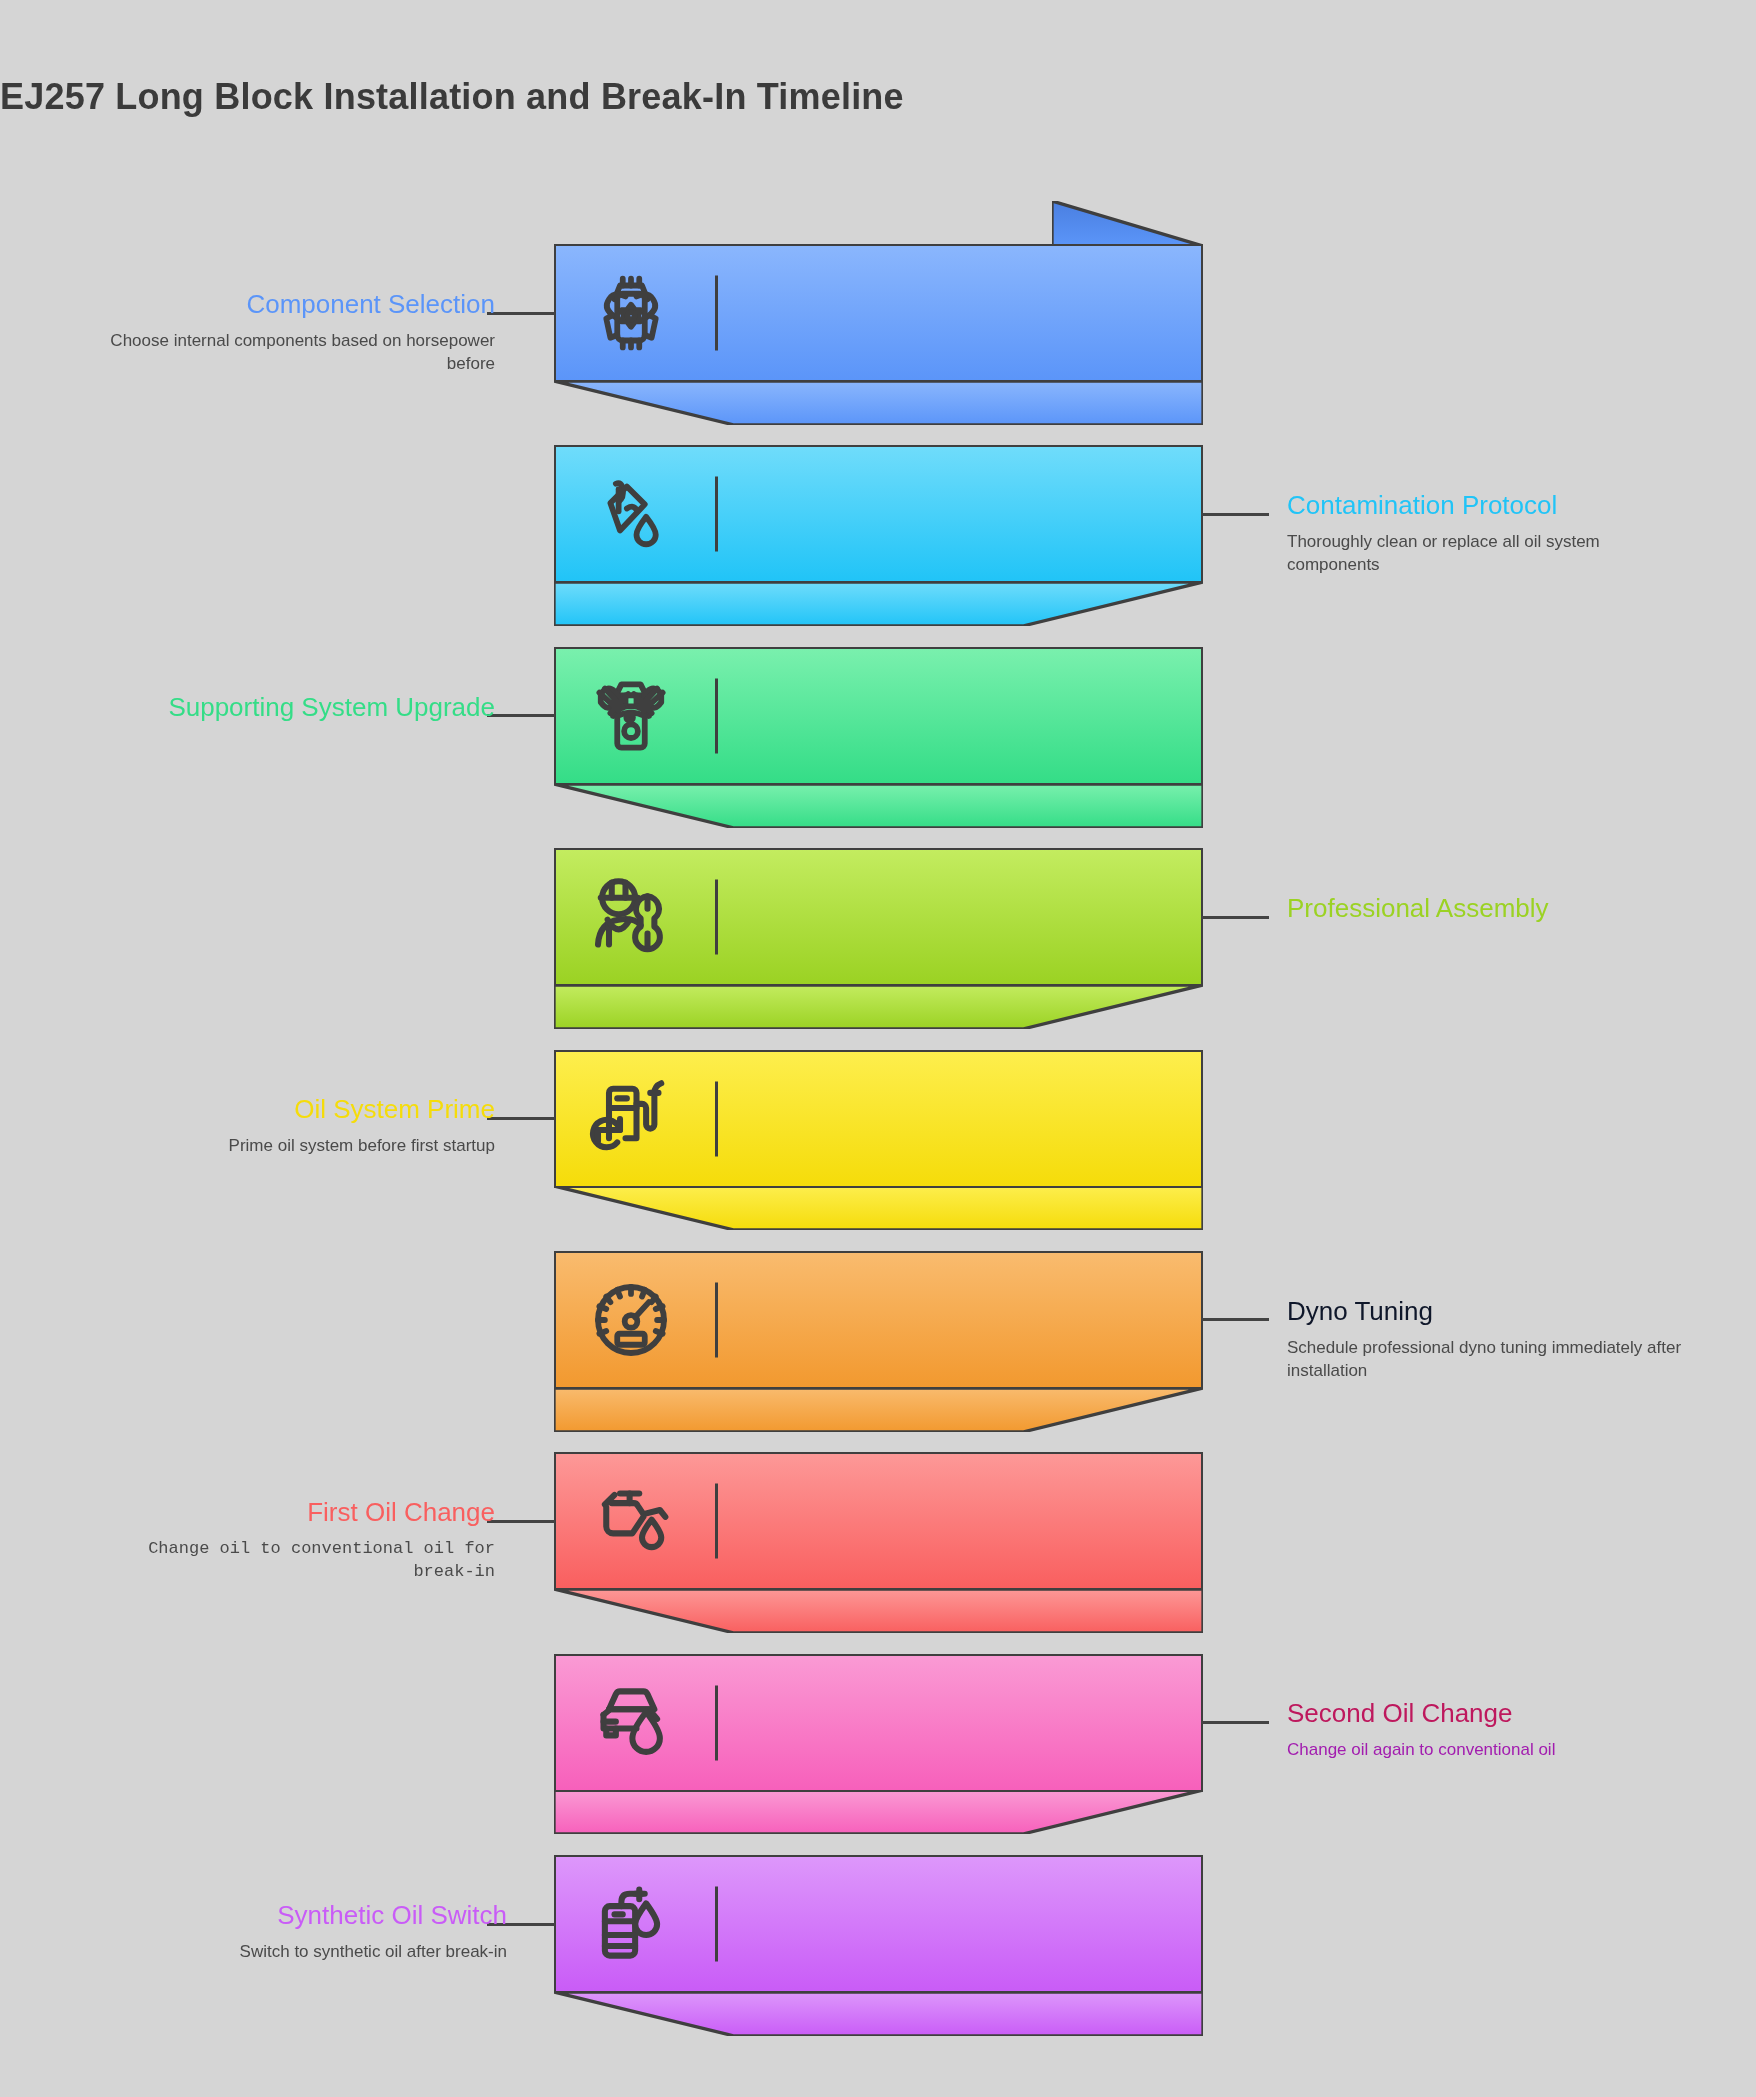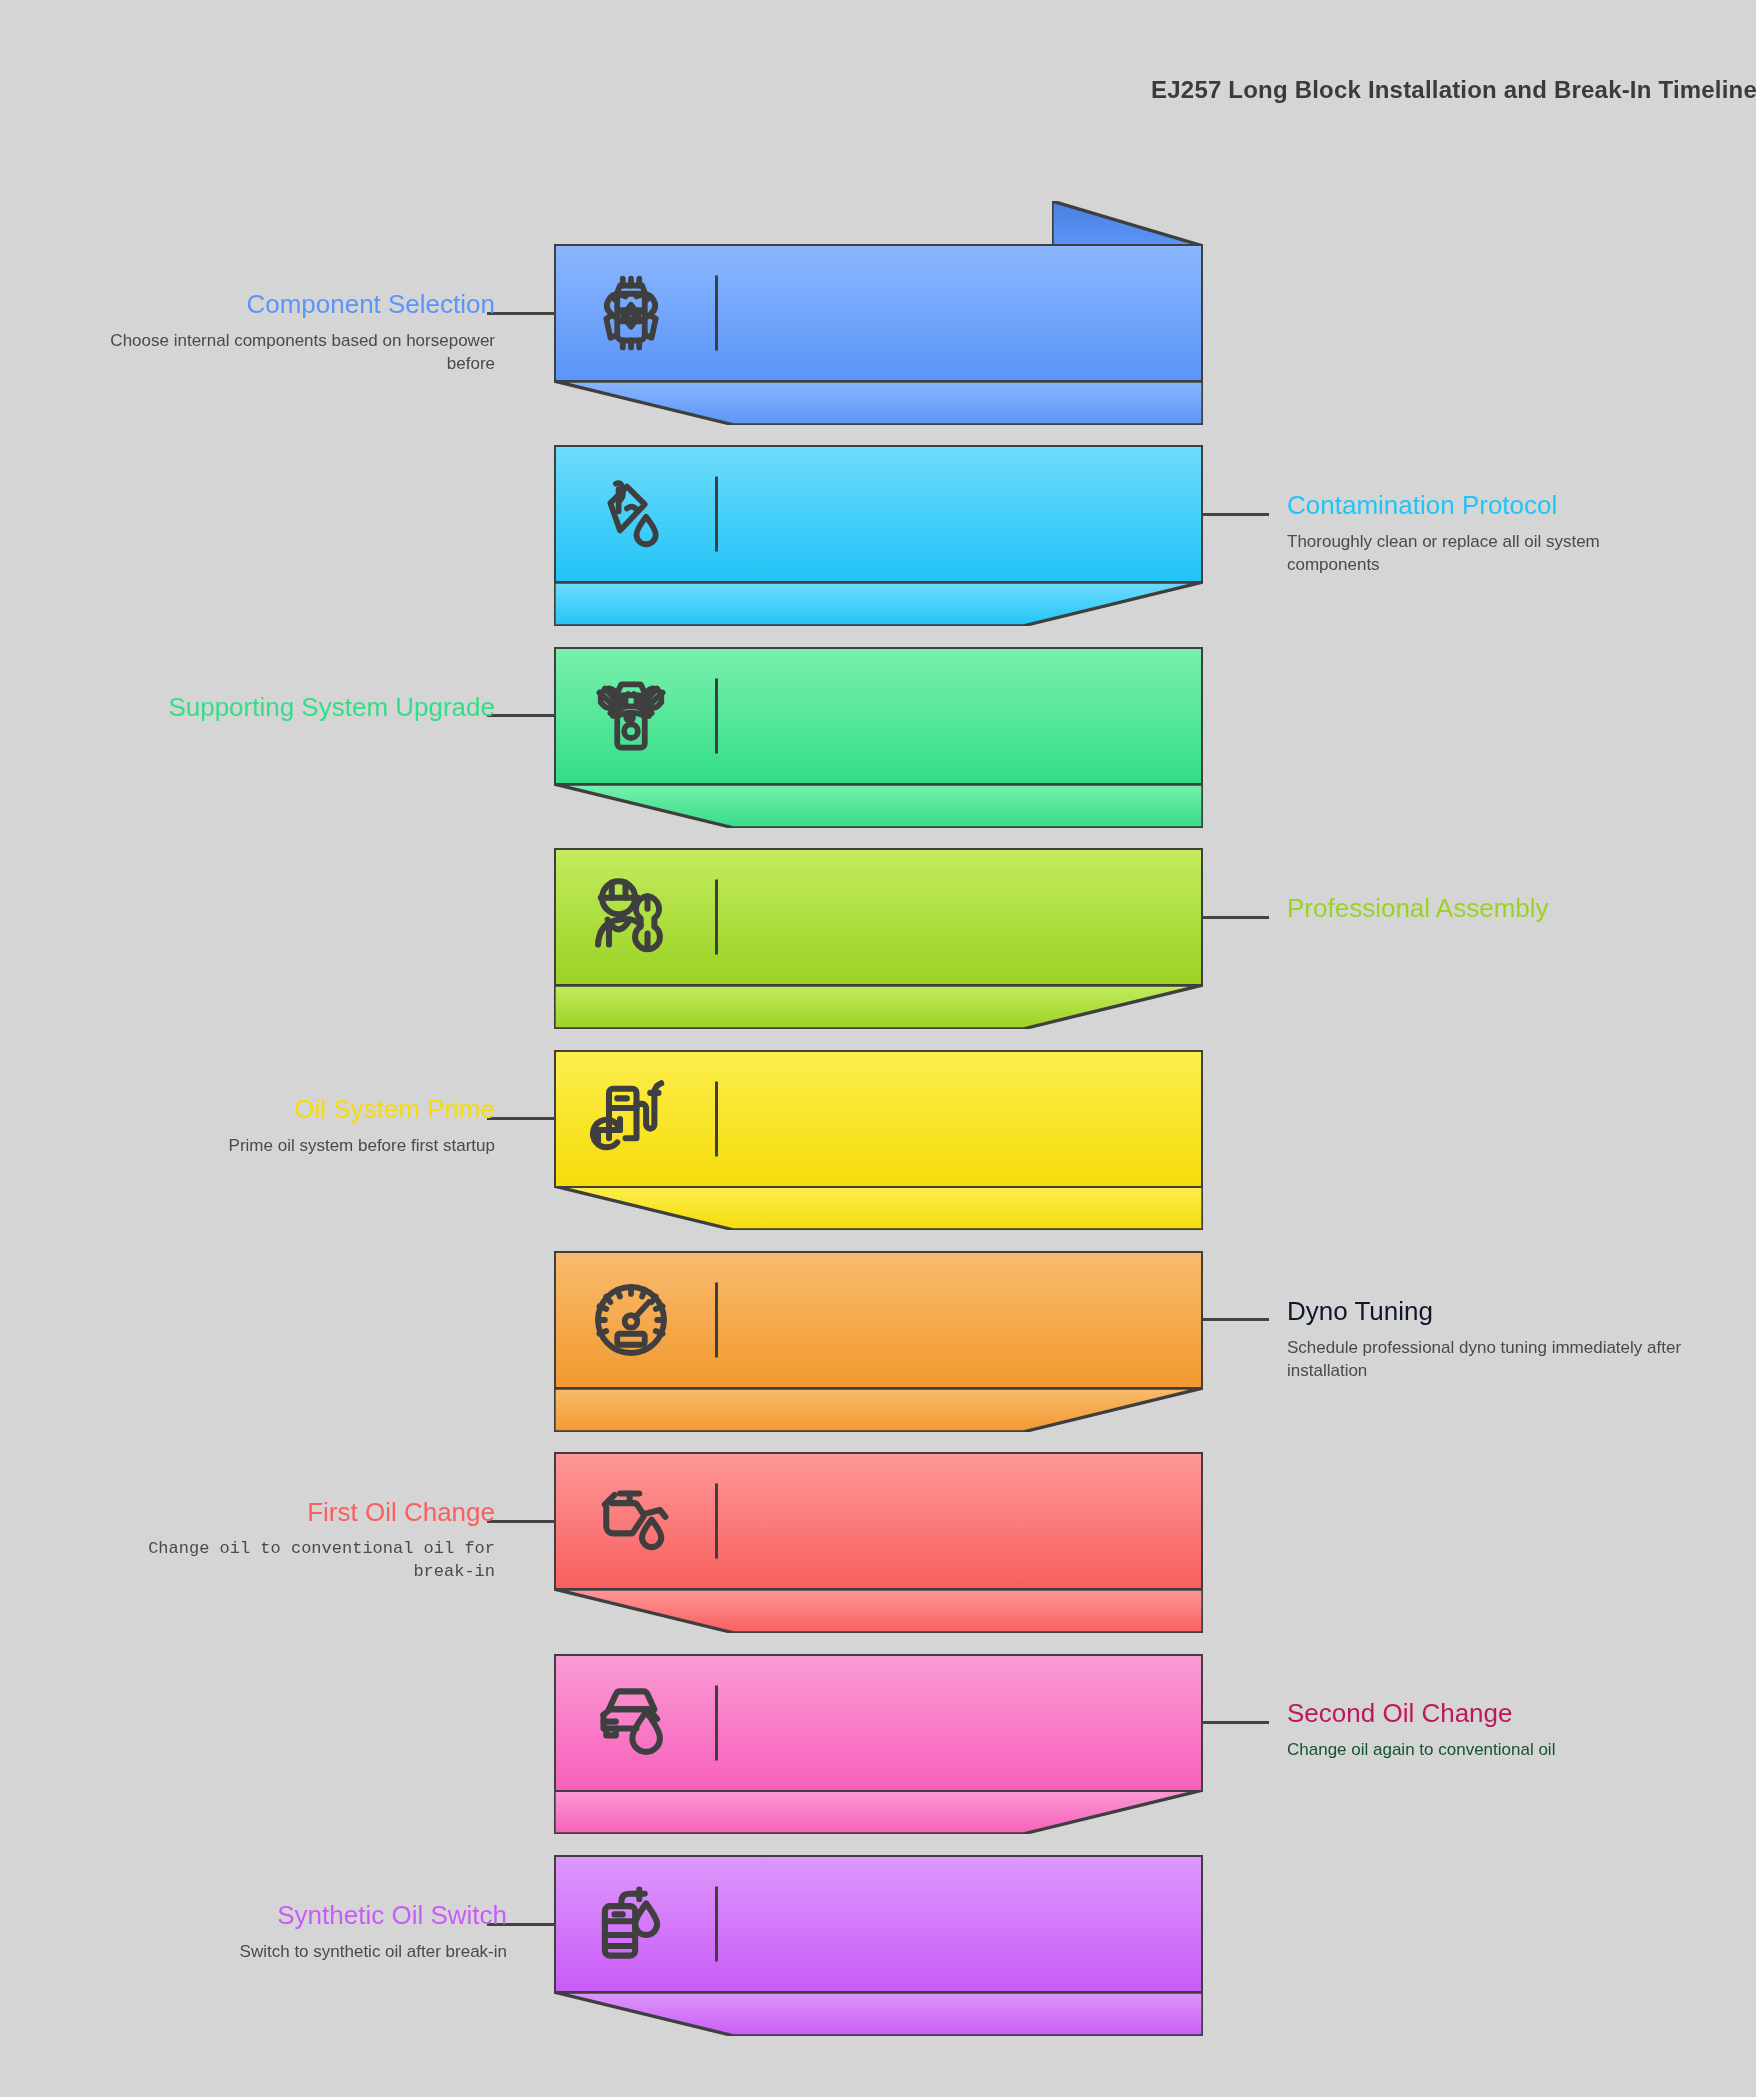--- a/index.html
+++ b/index.html
@@ -6,22 +6,22 @@
   body{
     width:1757px;height:2190px;
     background:#d5d5d5;
     font-family:"Liberation Sans",sans-serif;
     position:relative;overflow:hidden;
   }
   #stage{position:absolute;inset:0;}
 
   #page-title{
     position:absolute;top:76px;left:0;width:100%;
-    text-align:right;
-    font-size:24px;font-weight:bold;color:#3b3b3b;
+    text-align:left;
+    font-size:36px;font-weight:bold;color:#3b3b3b;
     letter-spacing:0.2px;
   }
 
   
   .band{
     position:absolute;
     left:554px;width:649px;
     box-sizing:border-box;
   }
   .band-body{
@@ -345,21 +345,21 @@
       <path d="M14 36 v5 h7 v-5"></path>
       <path d="M43 24 q10 13 10 19 a10 10 0 0 1 -20 0 q0 -6 10 -19 z"></path>
     </g>
           </svg>
         </div>
         <div class="divider"></div>
       </div>
       <div class="connector" style="background: rgb(67, 67, 67); top: 1721px; left: 1201px; width: 68px;"></div>
       <div class="label-block right" style="left: 1287px; width: 403px; top: 1699px;">
         <div class="lbl-title" style="color: #be185d;">Second Oil Change</div>
-        <div class="lbl-desc" style="color: #14532d;">Change oil again to conventional oil</div>
+        <div class="lbl-desc" style="color: #a21caf;">Change oil again to conventional oil</div>
       </div>
       <div class="band-fold" style="left: 554px; top: 1992px;">
         <svg class="fold-shape" viewBox="0 0 1548 106" preserveAspectRatio="none">
        <defs>
          <linearGradient id="fg8" x1="0" y1="0" x2="0" y2="1">
            <stop offset="0" stop-color="#dd97fb"></stop>
            <stop offset="1" stop-color="#c95cf7"></stop>
          </linearGradient>
        </defs>
        <polygon points="0,0 1548,0 1548,106 430,106" fill="url(#fg8)" stroke="#3f3f3f" stroke-width="8"></polygon>

